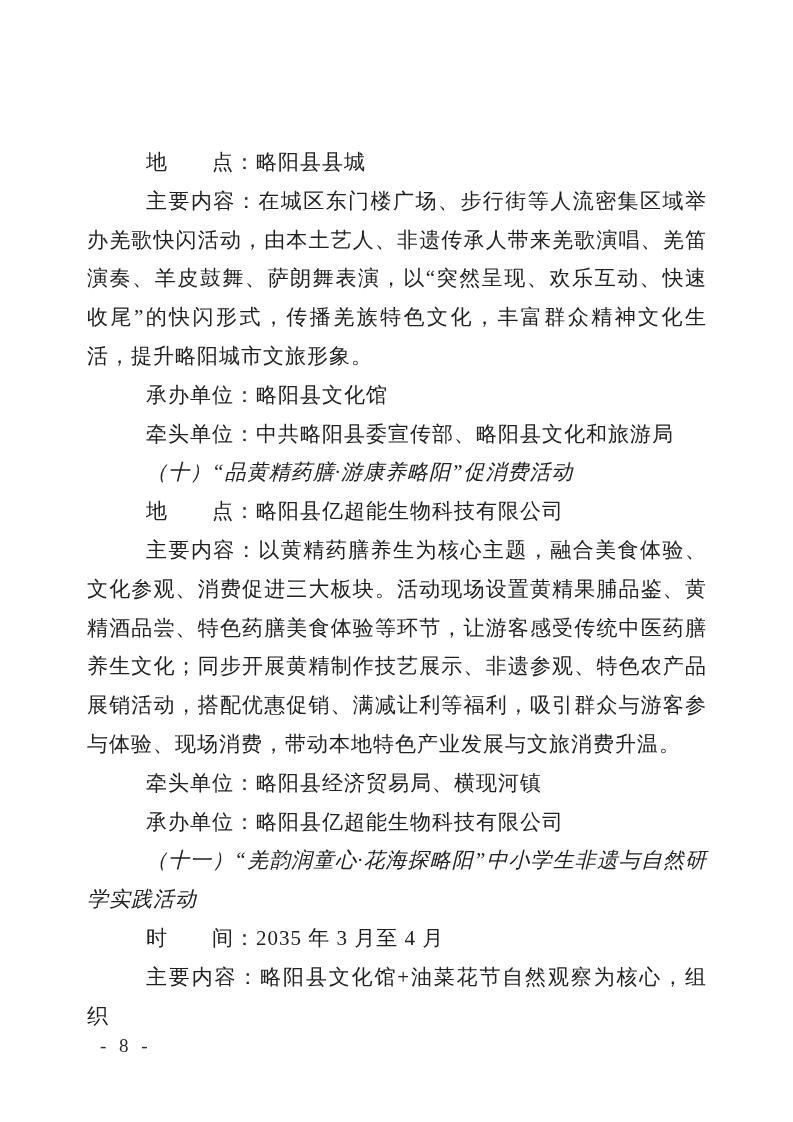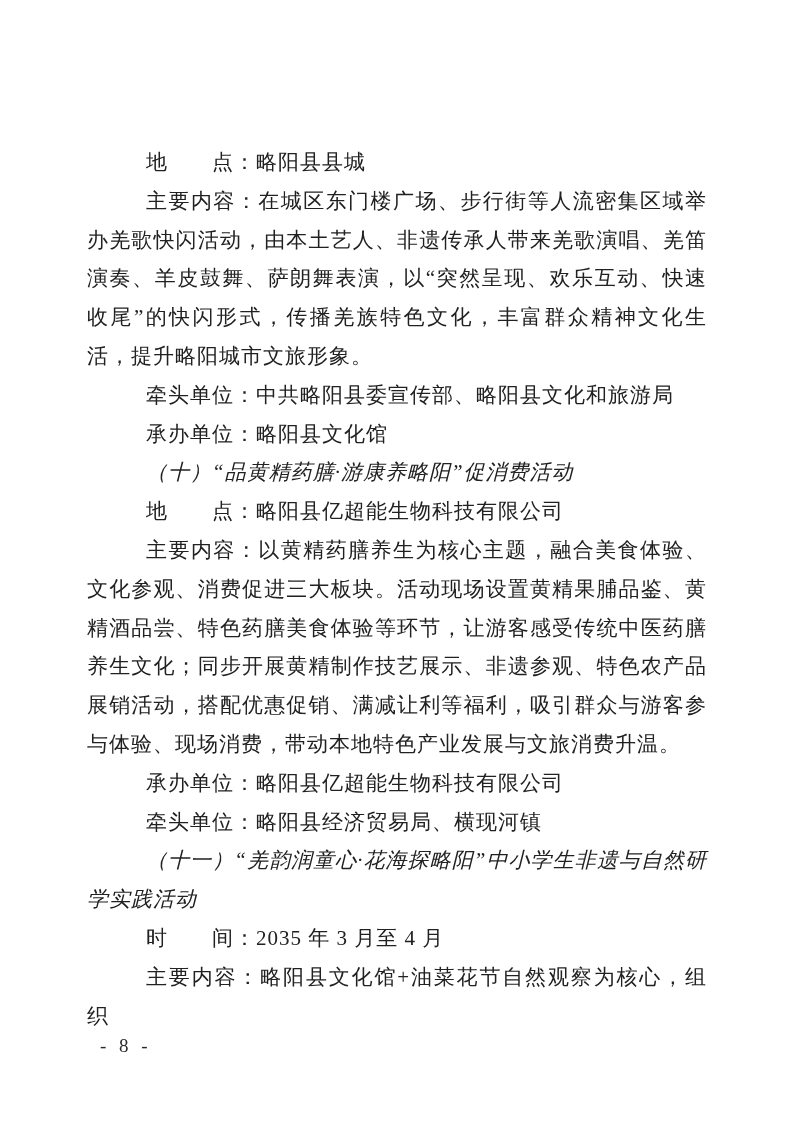--- a/index.html
+++ b/index.html
@@ -50,25 +50,25 @@
     color: #2a2a2a;
   }
 </style>
 </head>
 <body>
 
 <div class="page">
   <div class="content">
     <p class="field">地　　点：略阳县县城</p>
     <p class="para">主要内容：在城区东门楼广场、步行街等人流密集区域举办羌歌快闪活动，由本土艺人、非遗传承人带来羌歌演唱、羌笛演奏、羊皮鼓舞、萨朗舞表演，以“突然呈现、欢乐互动、快速收尾”的快闪形式，传播羌族特色文化，丰富群众精神文化生活，提升略阳城市文旅形象。</p>
+    <p class="field">承办单位：略阳县文化馆</p>
     <p class="field">牵头单位：中共略阳县委宣传部、略阳县文化和旅游局</p>
-    <p class="field">承办单位：略阳县文化馆</p>
     <p class="heading">（十）“品黄精药膳·游康养略阳”促消费活动</p>
     <p class="field">地　　点：略阳县亿超能生物科技有限公司</p>
     <p class="para">主要内容：以黄精药膳养生为核心主题，融合美食体验、文化参观、消费促进三大板块。活动现场设置黄精果脯品鉴、黄精酒品尝、特色药膳美食体验等环节，让游客感受传统中医药膳养生文化；同步开展黄精制作技艺展示、非遗参观、特色农产品展销活动，搭配优惠促销、满减让利等福利，吸引群众与游客参与体验、现场消费，带动本地特色产业发展与文旅消费升温。</p>
+    <p class="field">牵头单位：略阳县经济贸易局、横现河镇</p>
     <p class="field">承办单位：略阳县亿超能生物科技有限公司</p>
-    <p class="field">牵头单位：略阳县经济贸易局、横现河镇</p>
     <p class="heading">（十一）“羌韵润童心·花海探略阳”中小学生非遗与自然研学实践活动</p>
     <p class="field">时　　间：2035 年 3 月至 4 月</p>
     <p class="para">主要内容：略阳县文化馆+油菜花节自然观察为核心，组织</p>
   </div>
   <div class="footer">- 8 -</div>
 </div>
 
 </body></html>

